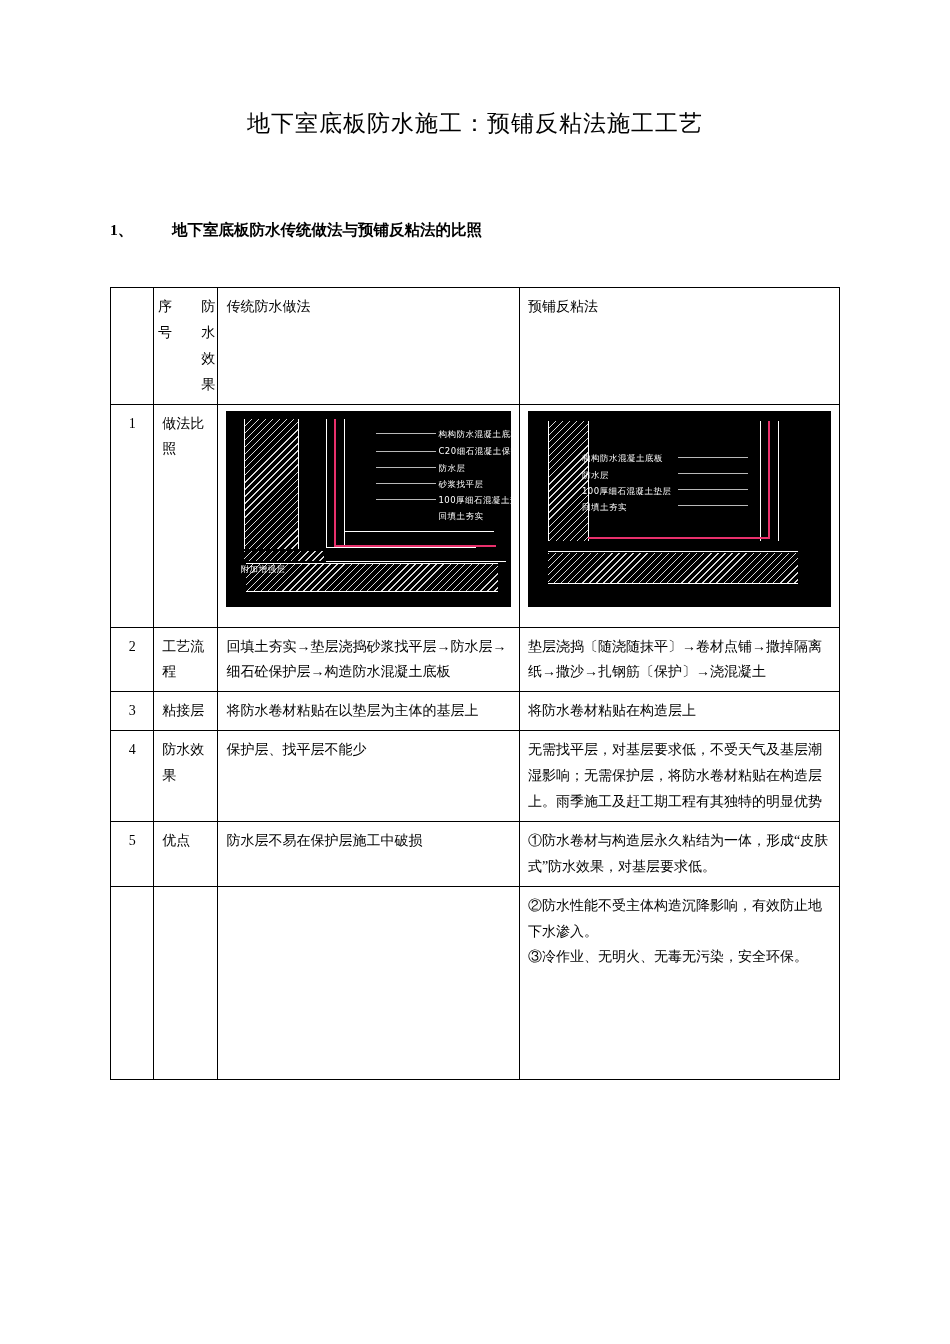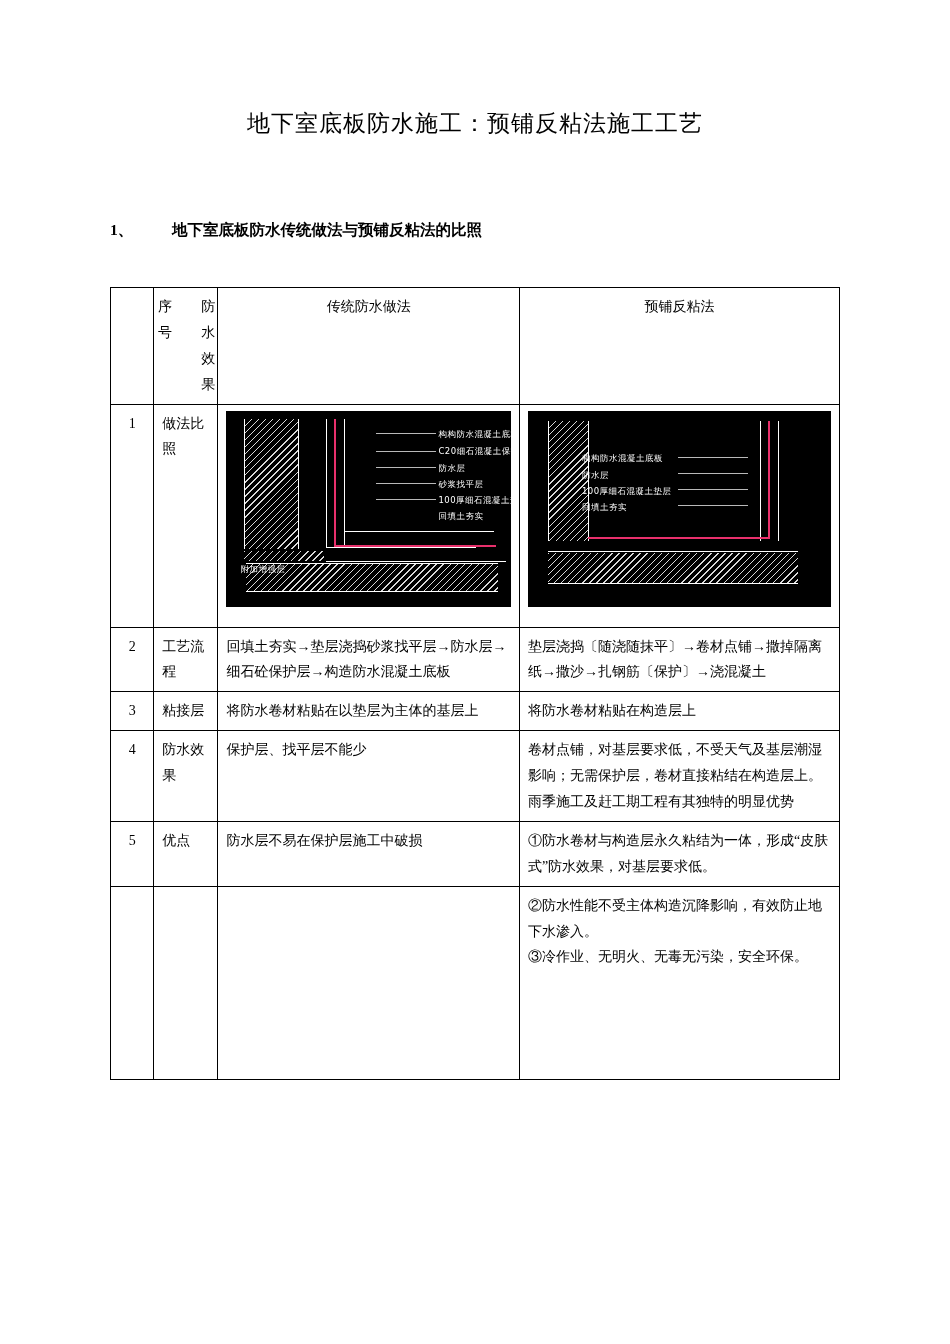--- a/index.html
+++ b/index.html
@@ -53,21 +53,21 @@
     vertical-align: top;
     padding: 6px 8px;
     line-height: 1.85;
   }
   .col-no    { width: 42px; }
   .col-item  { width: 62px; }
   .col-trad  { width: 292px; }
   .col-new   { width: 310px; }
 
   .head-row td {
-    text-align: center;
+    text-align: left;
     vertical-align: top;
     height: 54px;
   }
   .head-row .col-no,
   .head-row .col-item {
     text-align: left;
     padding-left: 47px;
   }
   .cell-center { text-align: center; }
 
@@ -201,21 +201,21 @@
         <td class="cell-center">3</td>
         <td>粘接层</td>
         <td class="cell-text">将防水卷材粘贴在以垫层为主体的基层上</td>
         <td class="cell-text">将防水卷材粘贴在构造层上</td>
       </tr>
 
       <tr>
         <td class="cell-center">4</td>
         <td>防水效果</td>
         <td class="cell-text">保护层、找平层不能少</td>
-        <td class="cell-text">卷材点铺，对基层要求低，不受天气及基层潮湿影响；无需保护层，卷材直接粘结在构造层上。雨季施工及赶工期工程有其独特的明显优势</td>
+        <td class="cell-text">无需找平层，对基层要求低，不受天气及基层潮湿影响；无需保护层，将防水卷材粘贴在构造层上。雨季施工及赶工期工程有其独特的明显优势</td>
       </tr>
 
       <tr>
         <td class="cell-center">5</td>
         <td>优点</td>
         <td class="cell-text">防水层不易在保护层施工中破损</td>
         <td class="cell-text">①防水卷材与构造层永久粘结为一体，形成“皮肤式”防水效果，对基层要求低。</td>
       </tr>
 
       <tr class="spacer-row">

